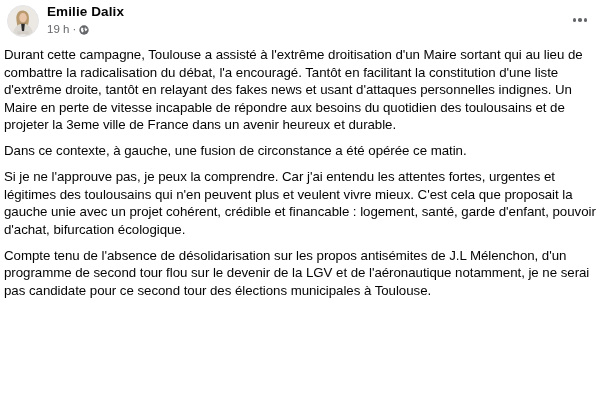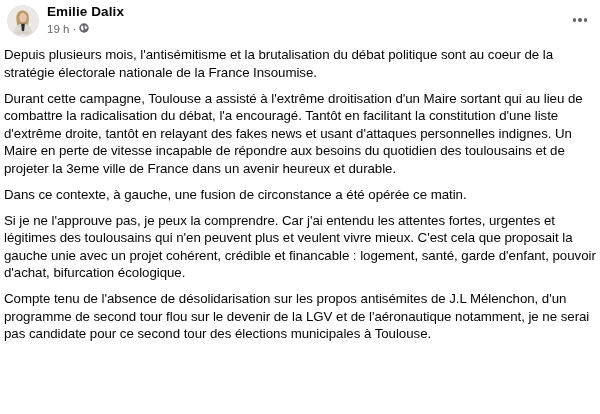--- a/index.html
+++ b/index.html
@@ -42,21 +42,21 @@
       color: #050505;
       letter-spacing: 0.1px;
     }
     .meta {
       position: absolute;
       left: 47px;
       top: 23px;
       font-size: 11.5px;
       color: #65676b;
       display: flex;
-      align-items: flex-start;
+      align-items: flex-end;
       gap: 3px;
     }
     .meta .dot { color: #65676b; }
     .globe-icon {
       display: inline-block;
       width: 10px;
       height: 10px;
     }
     .globe-icon svg { width: 10px; height: 10px; display: block; }
     .more-button {
@@ -124,18 +124,17 @@
     </span>
   </div>
   <div class="more-button">
     <span></span>
     <span></span>
     <span></span>
   </div>
 </div>
 
 <div class="post-body">
-  <p>Depuis plusieurs mois, l'antisémitisme et la brutalisation du débat politique sont au coeur de la stratégie électorale nationale de la France Insoumise.</p>
   <p>Durant cette campagne, Toulouse a assisté à l'extrême droitisation d'un Maire sortant qui au lieu de combattre la radicalisation du débat, l'a encouragé. Tantôt en facilitant la constitution d'une liste d'extrême droite, tantôt en relayant des fakes news et usant d'attaques personnelles indignes. Un Maire en perte de vitesse incapable de répondre aux besoins du quotidien des toulousains et de projeter la 3eme ville de France dans un avenir heureux et durable.</p>
   <p>Dans ce contexte, à gauche, une fusion de circonstance a été opérée ce matin.</p>
   <p>Si je ne l'approuve pas, je peux la comprendre. Car j'ai entendu les attentes fortes, urgentes et légitimes des toulousains qui n'en peuvent plus et veulent vivre mieux. C'est cela que proposait la gauche unie avec un projet cohérent, crédible et financable : logement, santé, garde d'enfant, pouvoir d'achat, bifurcation écologique.</p>
   <p>Compte tenu de l'absence de désolidarisation sur les propos antisémites de J.L Mélenchon, d'un programme de second tour flou sur le devenir de la LGV et de l'aéronautique notamment, je ne serai pas candidate pour ce second tour des élections municipales à Toulouse.</p>
 </div>
 
 </body></html>

